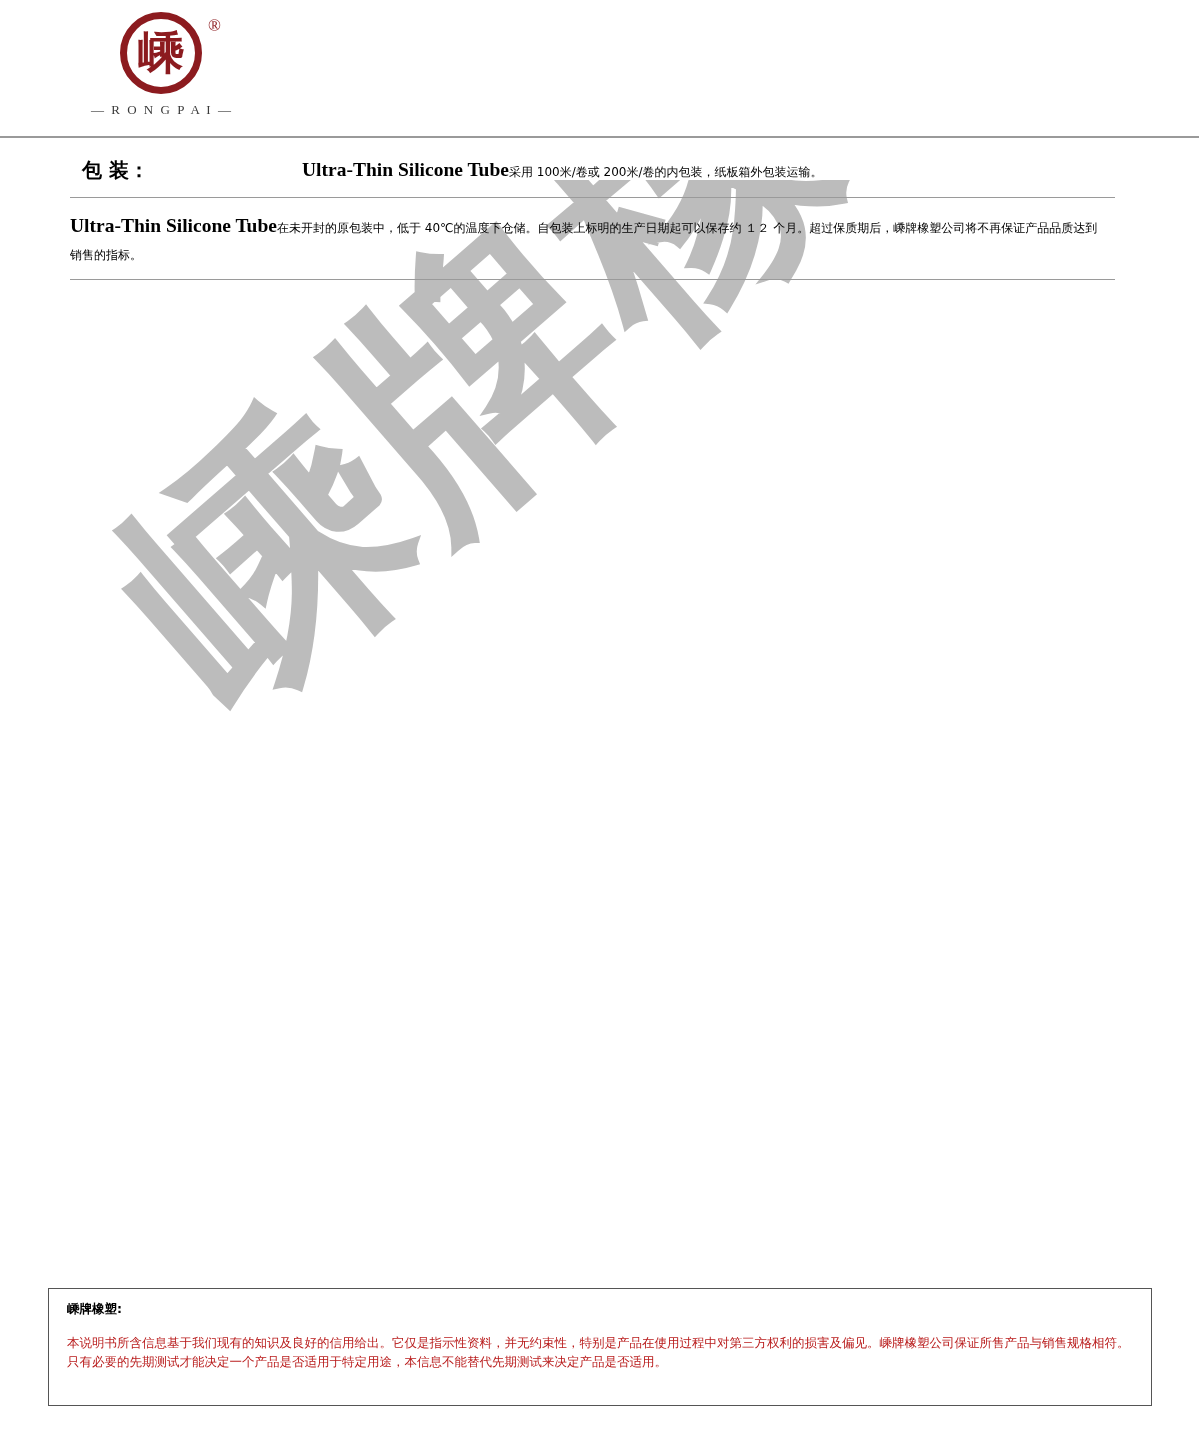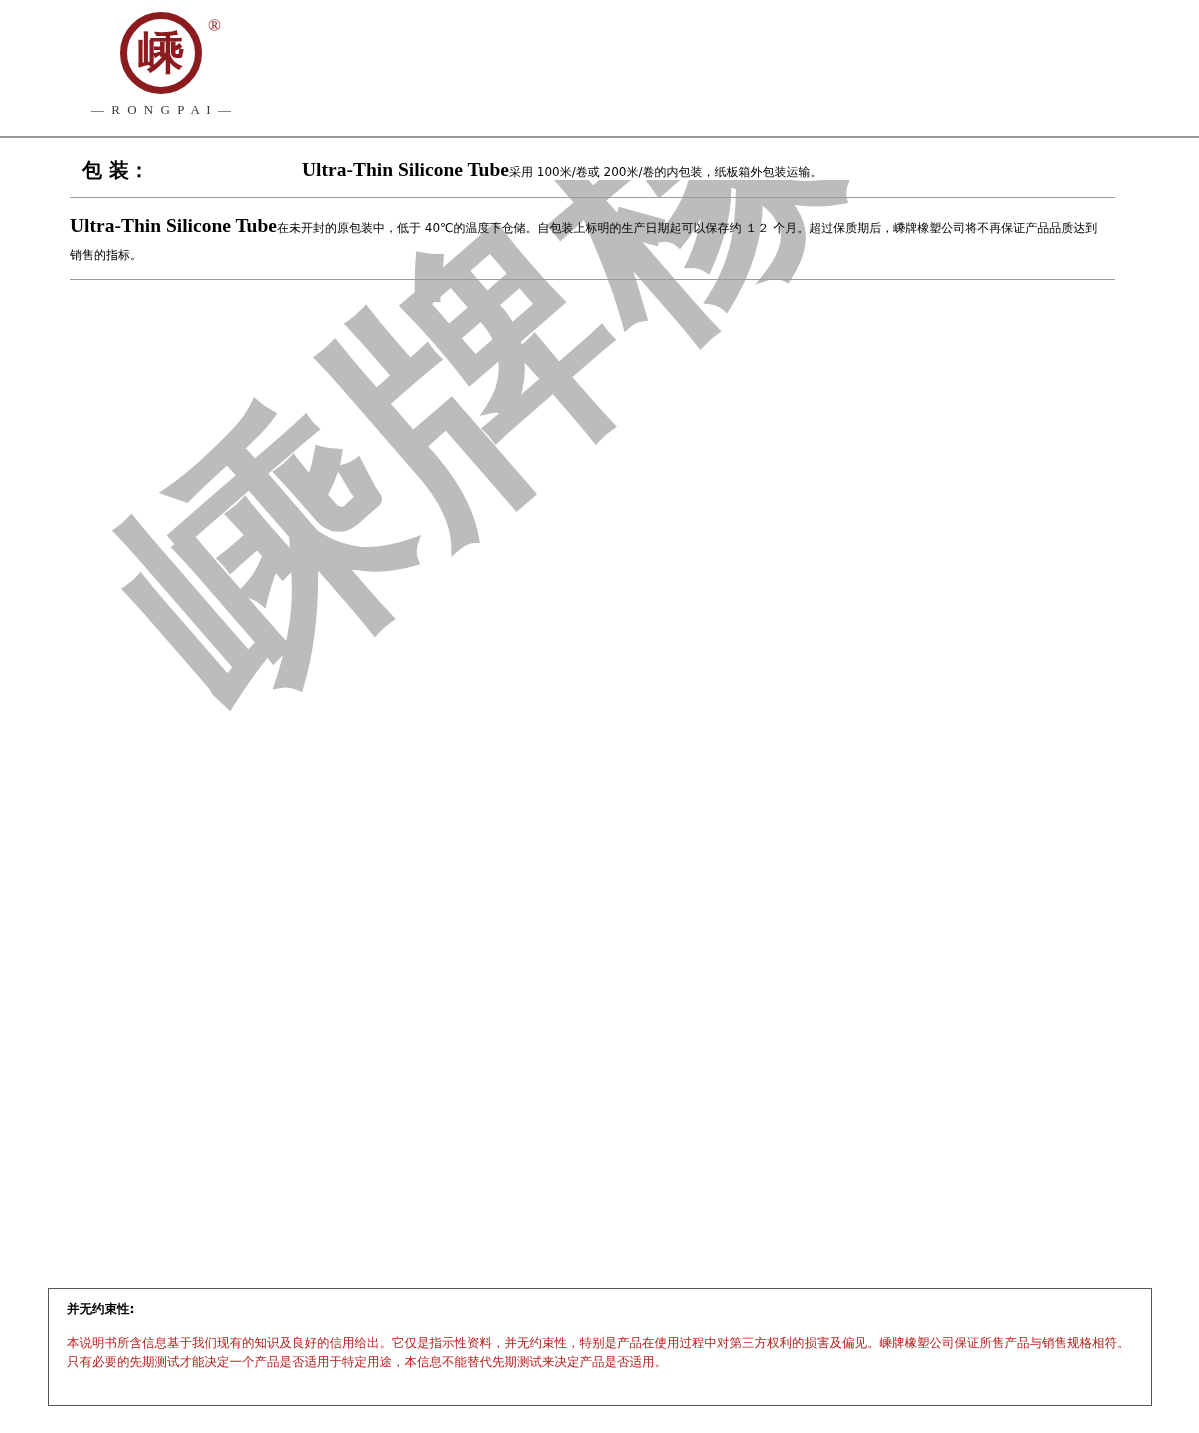--- a/index.html
+++ b/index.html
@@ -225,17 +225,17 @@
     <div class="row">
       <div class="row-body">
         <span class="en-bold">Ultra-Thin Silicone Tube</span><span class="cjk">在未开封的原包装中，低于 40℃的温度下仓储。自包装上标明的生产日期起可以保存约 １２ 个月。超过保质期后，嵊牌橡塑公司将不再保证产品品质达到销售的指标。</span>
       </div>
     </div>
 
 
   </div>
 
   <div class="disclaimer">
-    <div class="disclaimer-title">并无约束性:</div>
+    <div class="disclaimer-title">嵊牌橡塑:</div>
     <div class="disclaimer-body">本说明书所含信息基于我们现有的知识及良好的信用给出。它仅是指示性资料，并无约束性，特别是产品在使用过程中对第三方权利的损害及偏见。嵊牌橡塑公司保证所售产品与销售规格相符。只有必要的先期测试才能决定一个产品是否适用于特定用途，本信息不能替代先期测试来决定产品是否适用。</div>
   </div>
 
 </div>
 
 </body></html>

